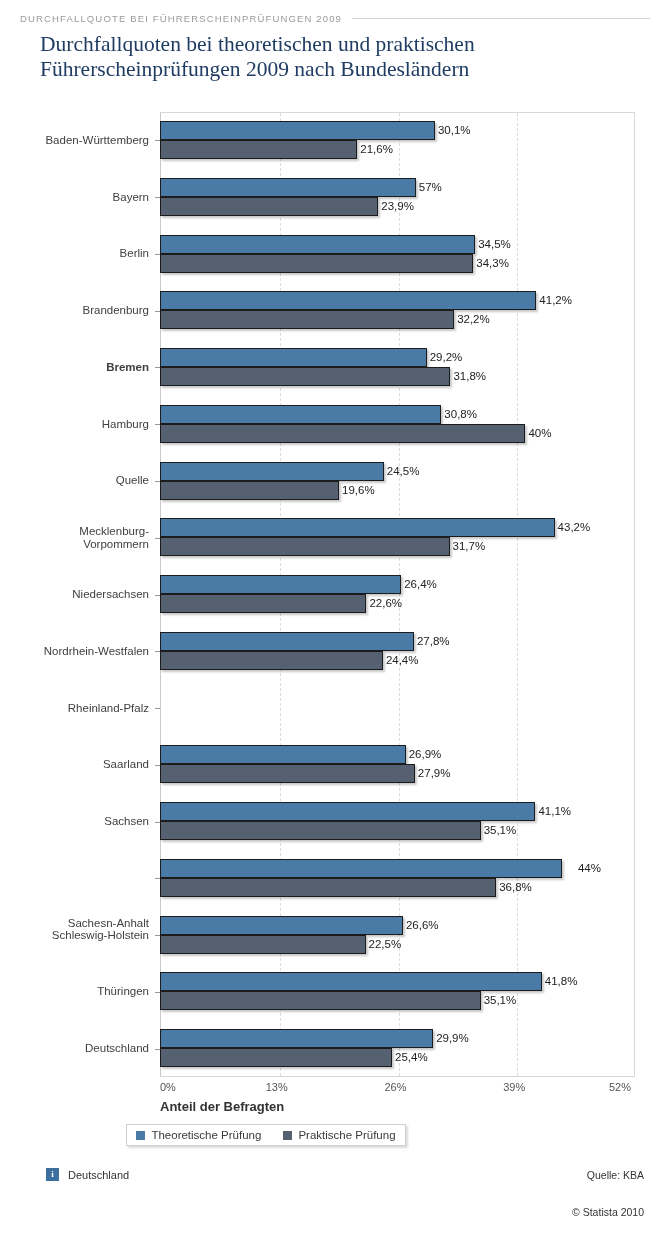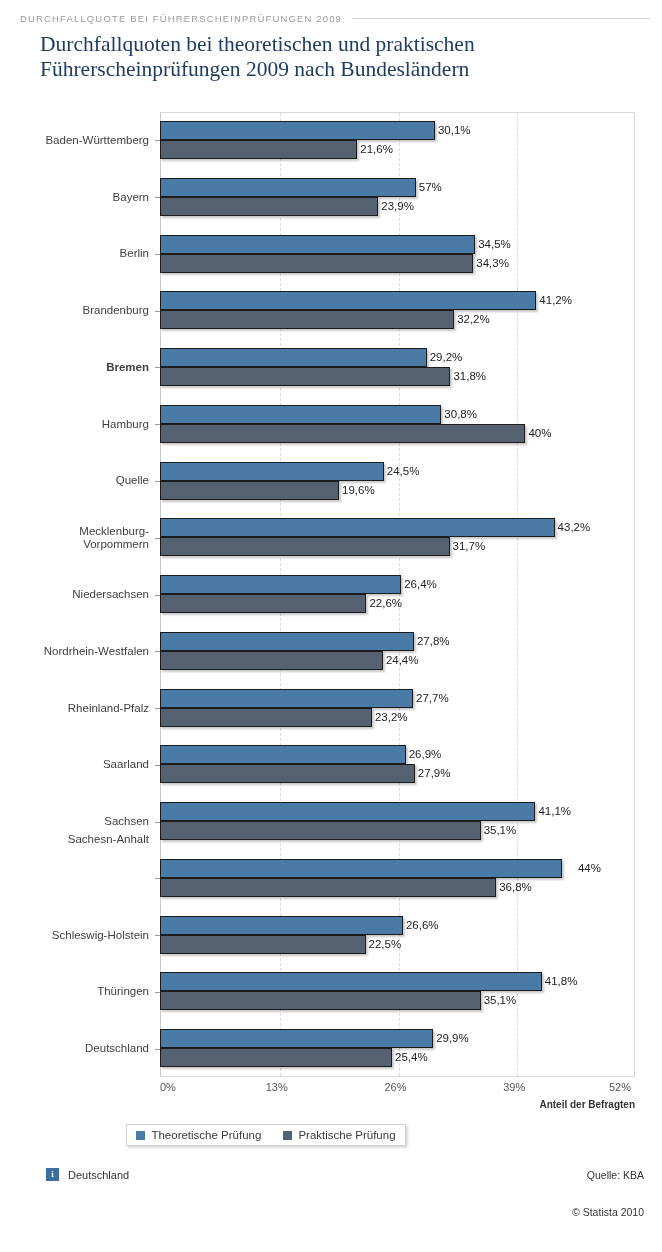--- a/index.html
+++ b/index.html
@@ -153,22 +153,22 @@
     position: absolute;
     font-size: 11px;
     color: #555;
     white-space: nowrap;
   }
   .axis-title {
     position: absolute;
     top: 1099px;
     left: 160px;
     width: 475px;
-    text-align: right;
-    font-size: 10px;
+    text-align: left;
+    font-size: 13px;
     font-weight: bold;
     color: #333;
   }
 
   
   .legend {
     position: absolute;
     top: 1124px;
     left: 0;
     width: 532px;
@@ -302,21 +302,21 @@
     </div>
     <div class="tickmark" style="top: 596.029px;"></div>
     <div class="cat-label" style="top: 646.294px;">
       <div>Saarland</div>
     </div>
     <div class="tickmark" style="top: 652.794px;"></div>
     <div class="cat-label" style="top: 703.059px;">
       <div>Sachsen</div>
     </div>
     <div class="tickmark" style="top: 709.559px;"></div>
-    <div class="cat-label" style="top: 721px;">
+    <div class="cat-label" style="top: 805px;">
       <div>Sachesn-Anhalt</div>
     </div>
     <div class="tickmark" style="top: 766.324px;"></div>
     <div class="cat-label" style="top: 816.588px;">
       <div>Schleswig-Holstein</div>
     </div>
     <div class="tickmark" style="top: 823.088px;"></div>
     <div class="cat-label" style="top: 873.353px;">
       <div>Thüringen</div>
     </div>
@@ -380,26 +380,20 @@
       <div class="bar theory" style="width: 241.154px;"></div>
       <div class="bar-label theory" style="left: 241.154px;">26,4%</div>
       <div class="bar practice" style="width: 206.442px;"></div>
       <div class="bar-label practice" style="left: 206.442px;">22,6%</div>
     </div>
     <div class="row" style="top: 510.882px;">
       <div class="bar theory" style="width: 253.942px;"></div>
       <div class="bar-label theory" style="left: 253.942px;">27,8%</div>
       <div class="bar practice" style="width: 222.885px;"></div>
       <div class="bar-label practice" style="left: 222.885px;">24,4%</div>
-    </div>
-    <div class="row" style="top: 567.647px;">
-      <div class="bar theory" style="width: 253.029px;"></div>
-      <div class="bar-label theory" style="left: 253.029px;">27,7%</div>
-      <div class="bar practice" style="width: 211.923px;"></div>
-      <div class="bar-label practice" style="left: 211.923px;">23,2%</div>
     </div>
     <div class="row" style="top: 624.412px;">
       <div class="bar theory" style="width: 245.721px;"></div>
       <div class="bar-label theory" style="left: 245.721px;">26,9%</div>
       <div class="bar practice" style="width: 254.856px;"></div>
       <div class="bar-label practice" style="left: 254.856px;">27,9%</div>
     </div>
     <div class="row" style="top: 681.176px;">
       <div class="bar theory" style="width: 375.433px;"></div>
       <div class="bar-label theory" style="left: 375.433px;">41,1%</div>

